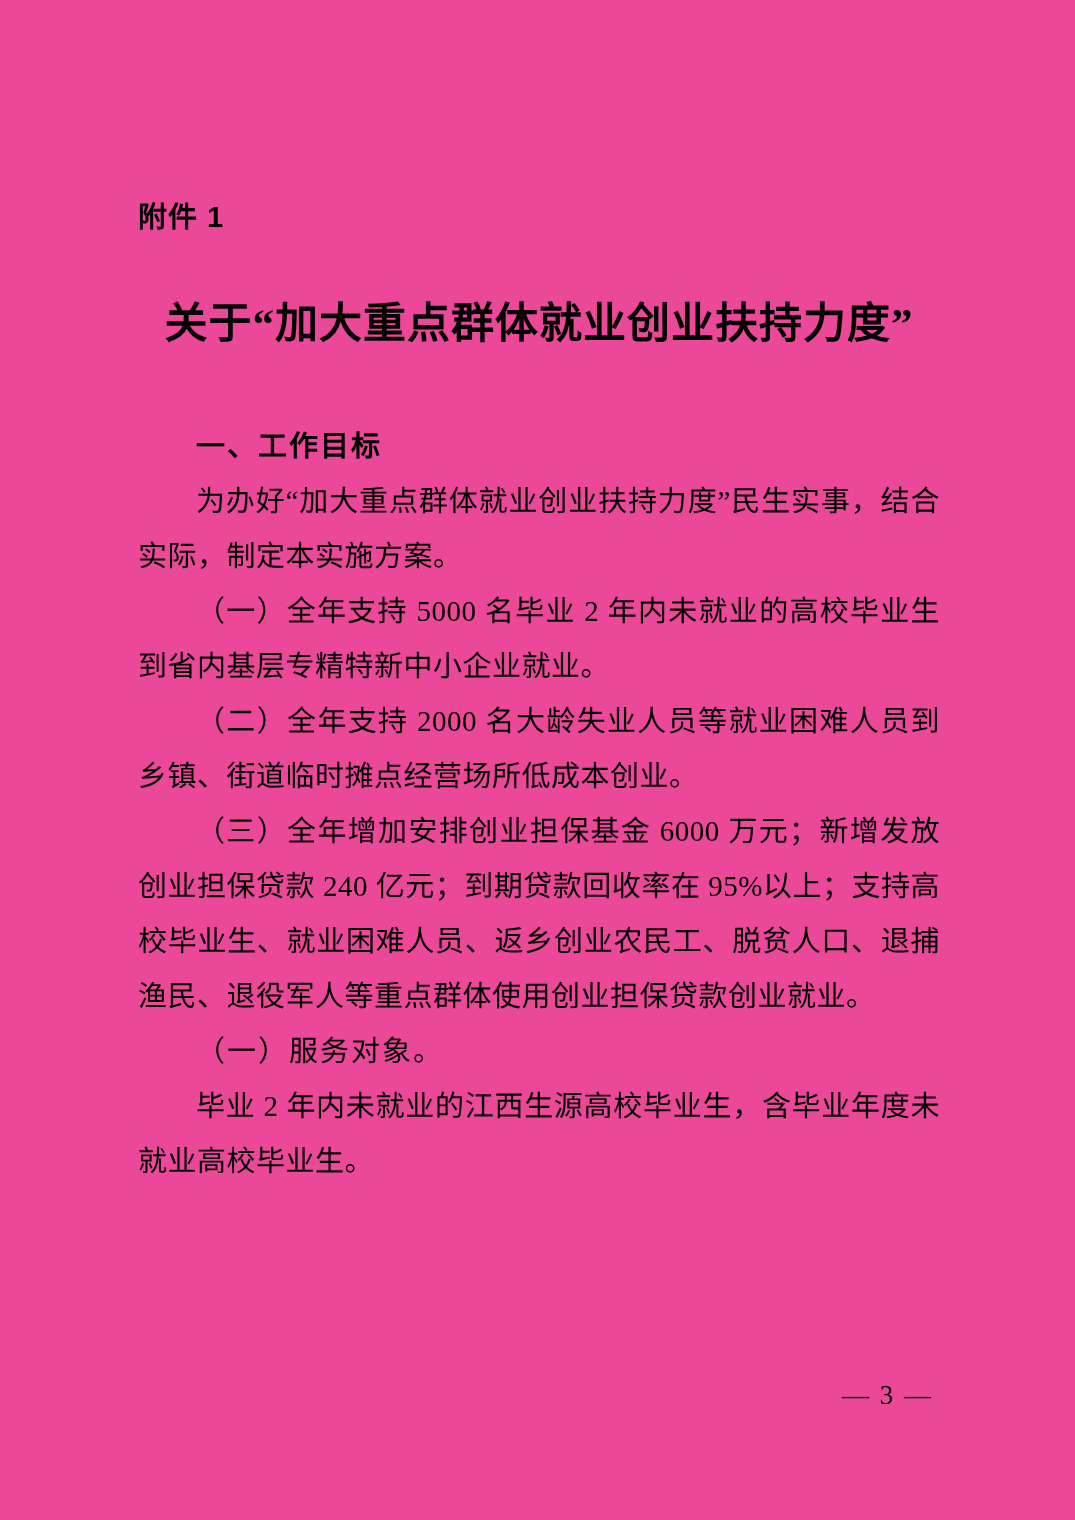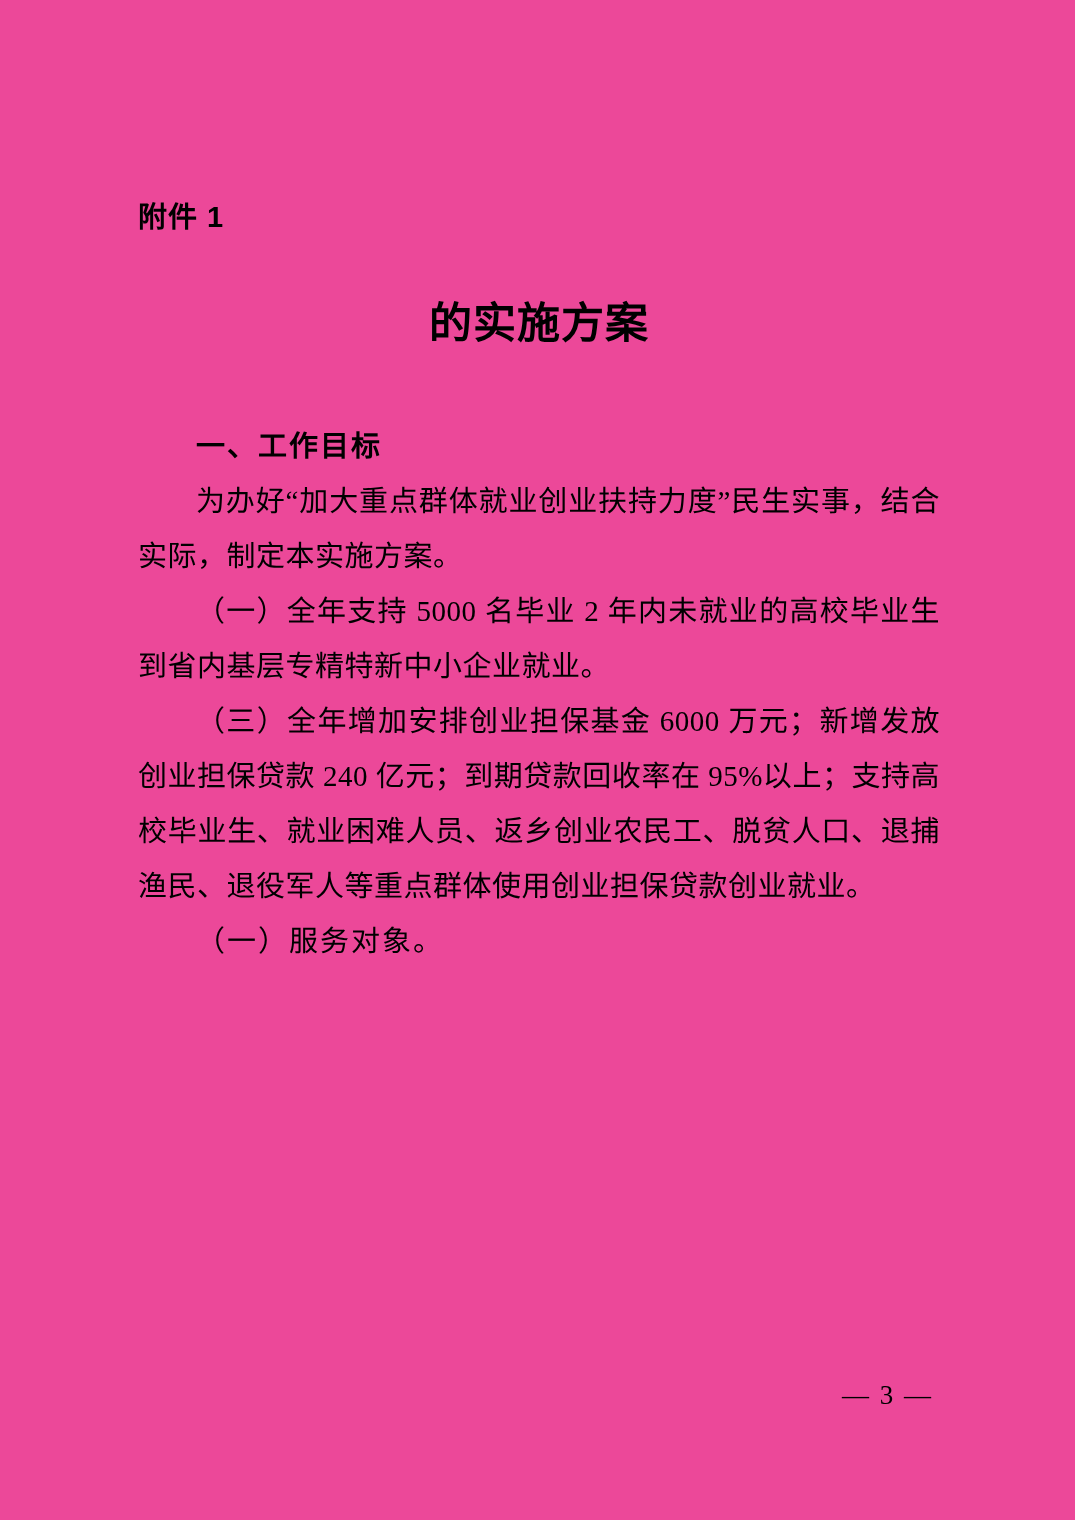--- a/index.html
+++ b/index.html
@@ -75,35 +75,37 @@
 </style>
 </head>
 <body>
 
 <div class="page">
   <div class="content">
 
     <div class="attachment-label">附件 1</div>
 
     <div class="doc-title">
-      <div>的实施方案</div>
+      <div>关于“加大重点群体就业创业扶持力度”</div>
     </div>
 
     <div class="body-block">
       <p class="para para-hei">一、工作目标</p>
 
       <p class="para">为办好“加大重点群体就业创业扶持力度”民生实事，结合实际，制定本实施方案。</p>
 
       <p class="para">（一）全年支持 5000 名毕业 2 年内未就业的高校毕业生到省内基层专精特新中小企业就业。</p>
 
+      <p class="para">（二）全年支持 2000 名大龄失业人员等就业困难人员到乡镇、街道临时摊点经营场所低成本创业。</p>
 
       <p class="para">（三）全年增加安排创业担保基金 6000 万元；新增发放创业担保贷款 240 亿元；到期贷款回收率在 95%以上；支持高校毕业生、就业困难人员、返乡创业农民工、脱贫人口、退捕渔民、退役军人等重点群体使用创业担保贷款创业就业。</p>
 
 
       <p class="para para-kai-bold">（一）服务对象。</p>
 
 
+      <p class="para">毕业 2 年内未就业的江西生源高校毕业生，含毕业年度未就业高校毕业生。</p>
     </div>
 
   </div>
 
   <div class="page-number">— 3 —</div>
 </div>
 
 </body></html>

